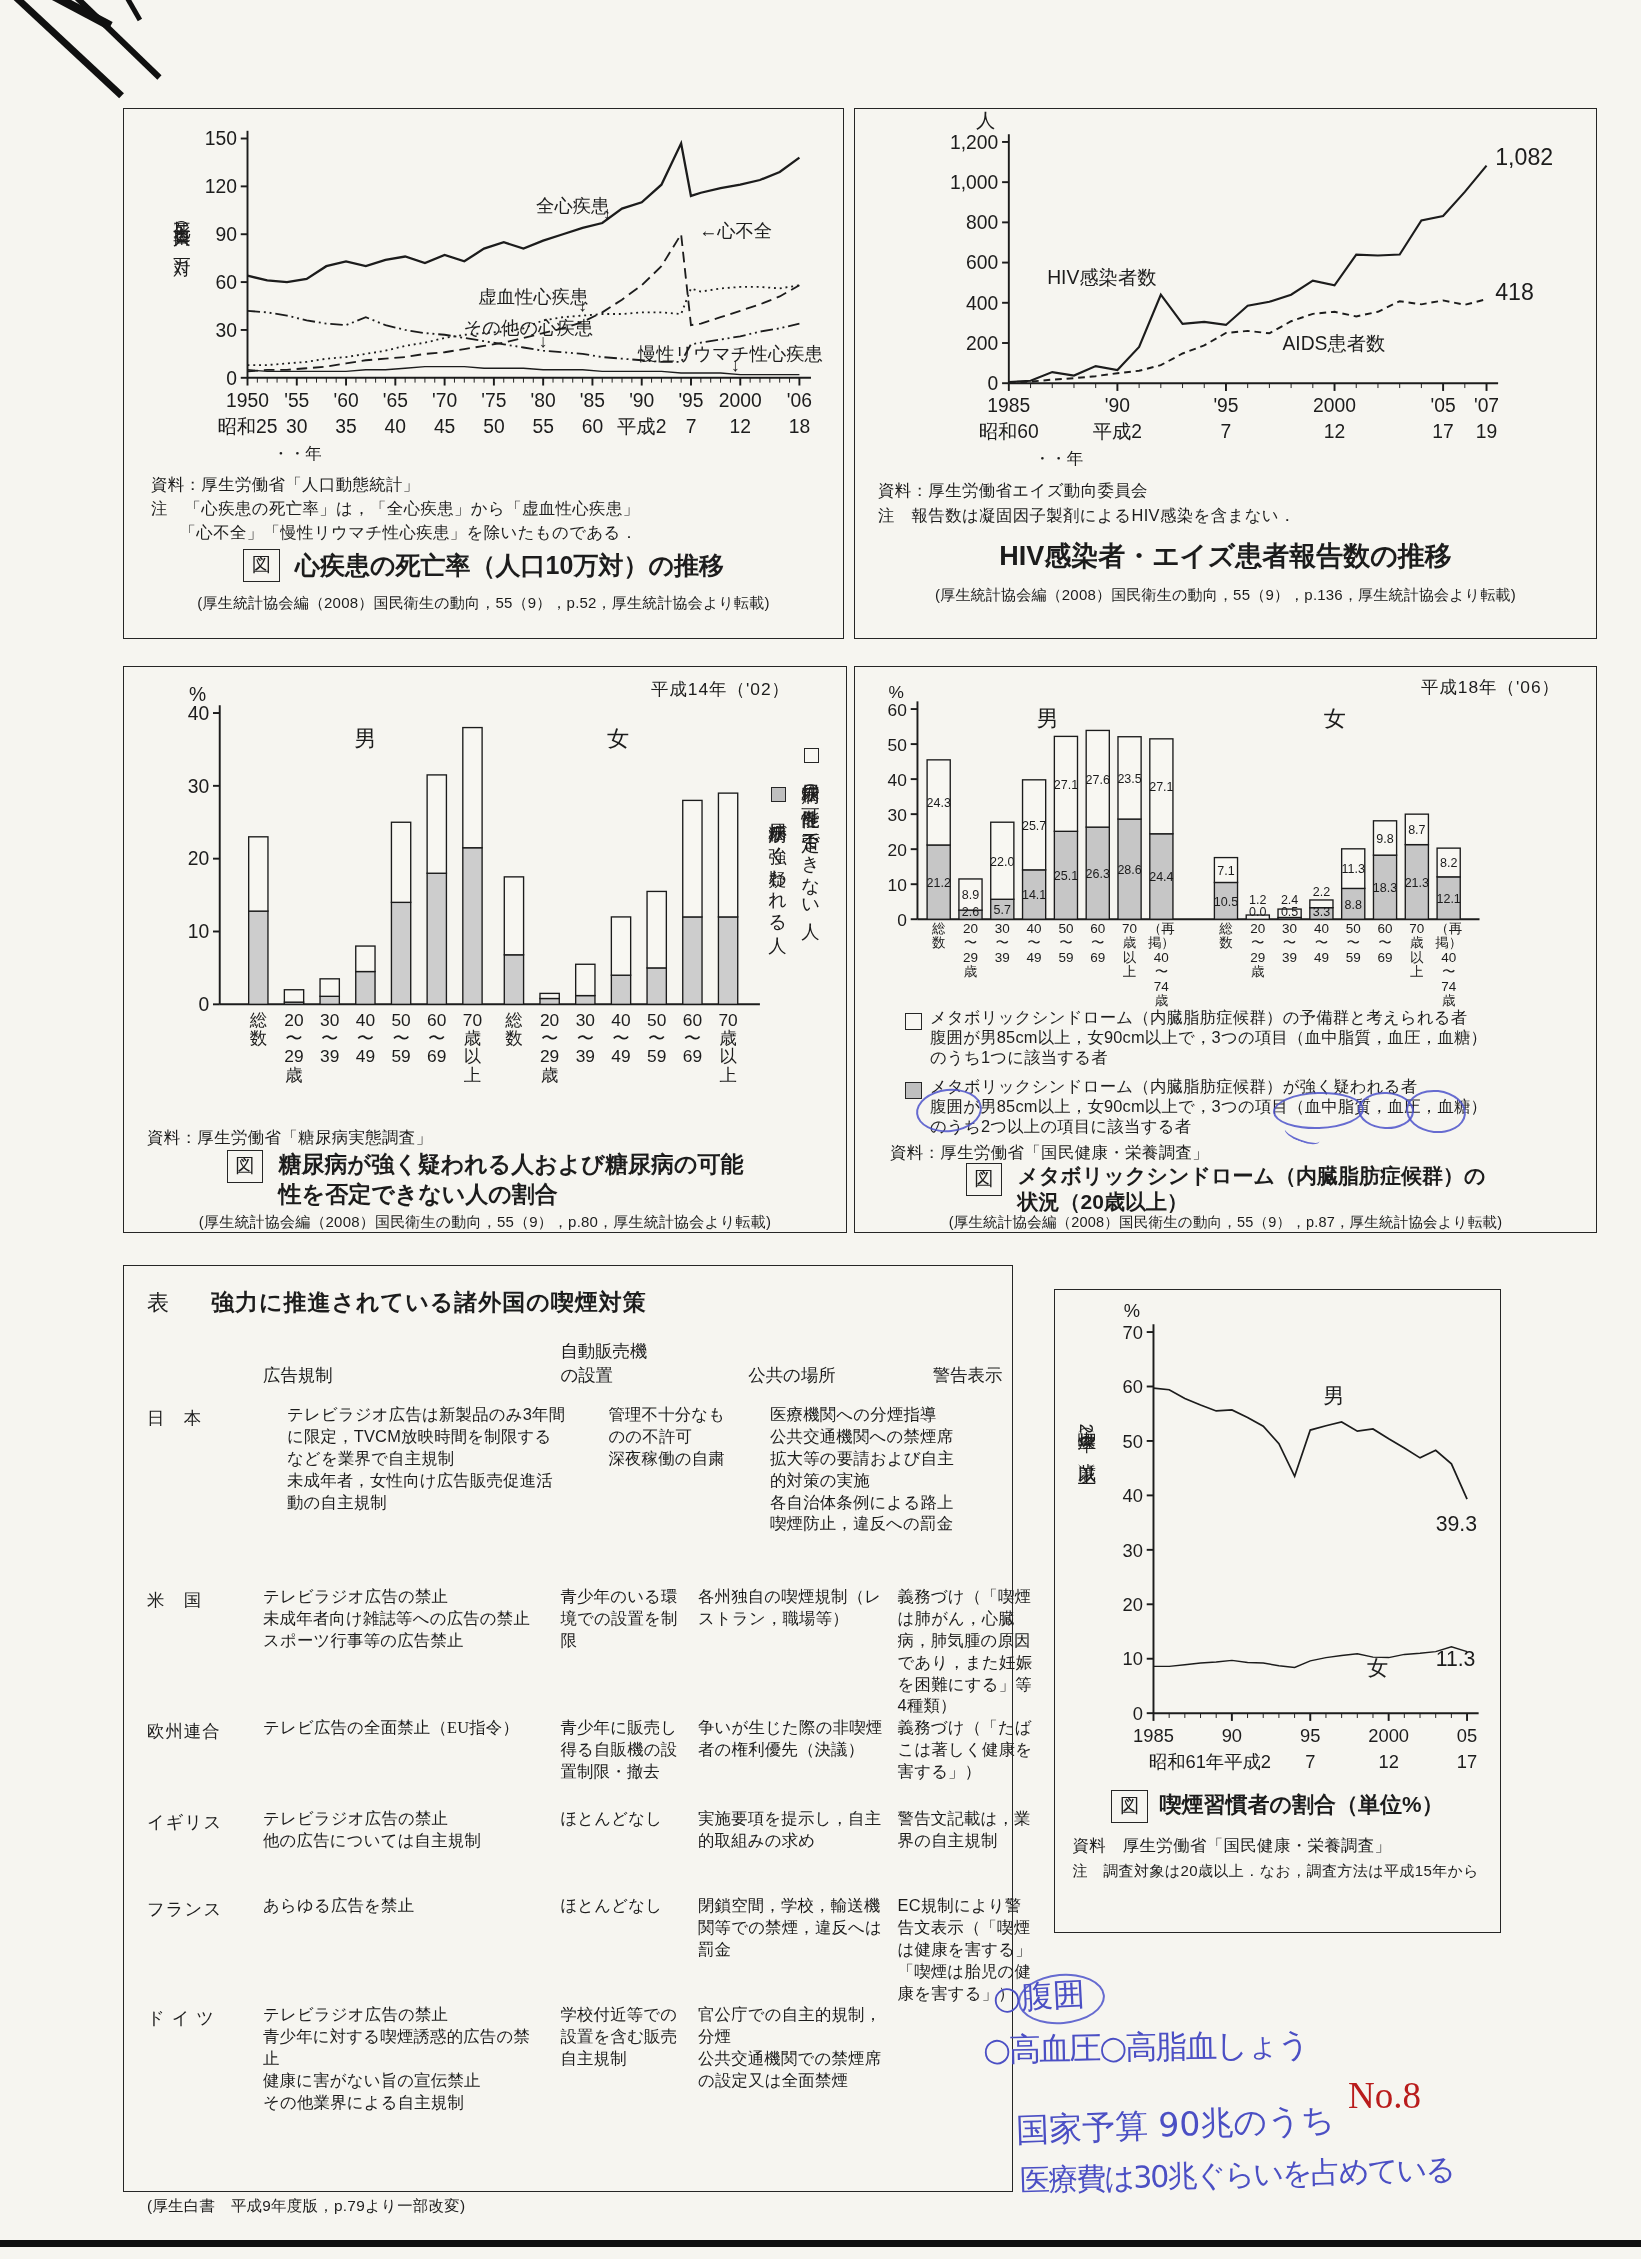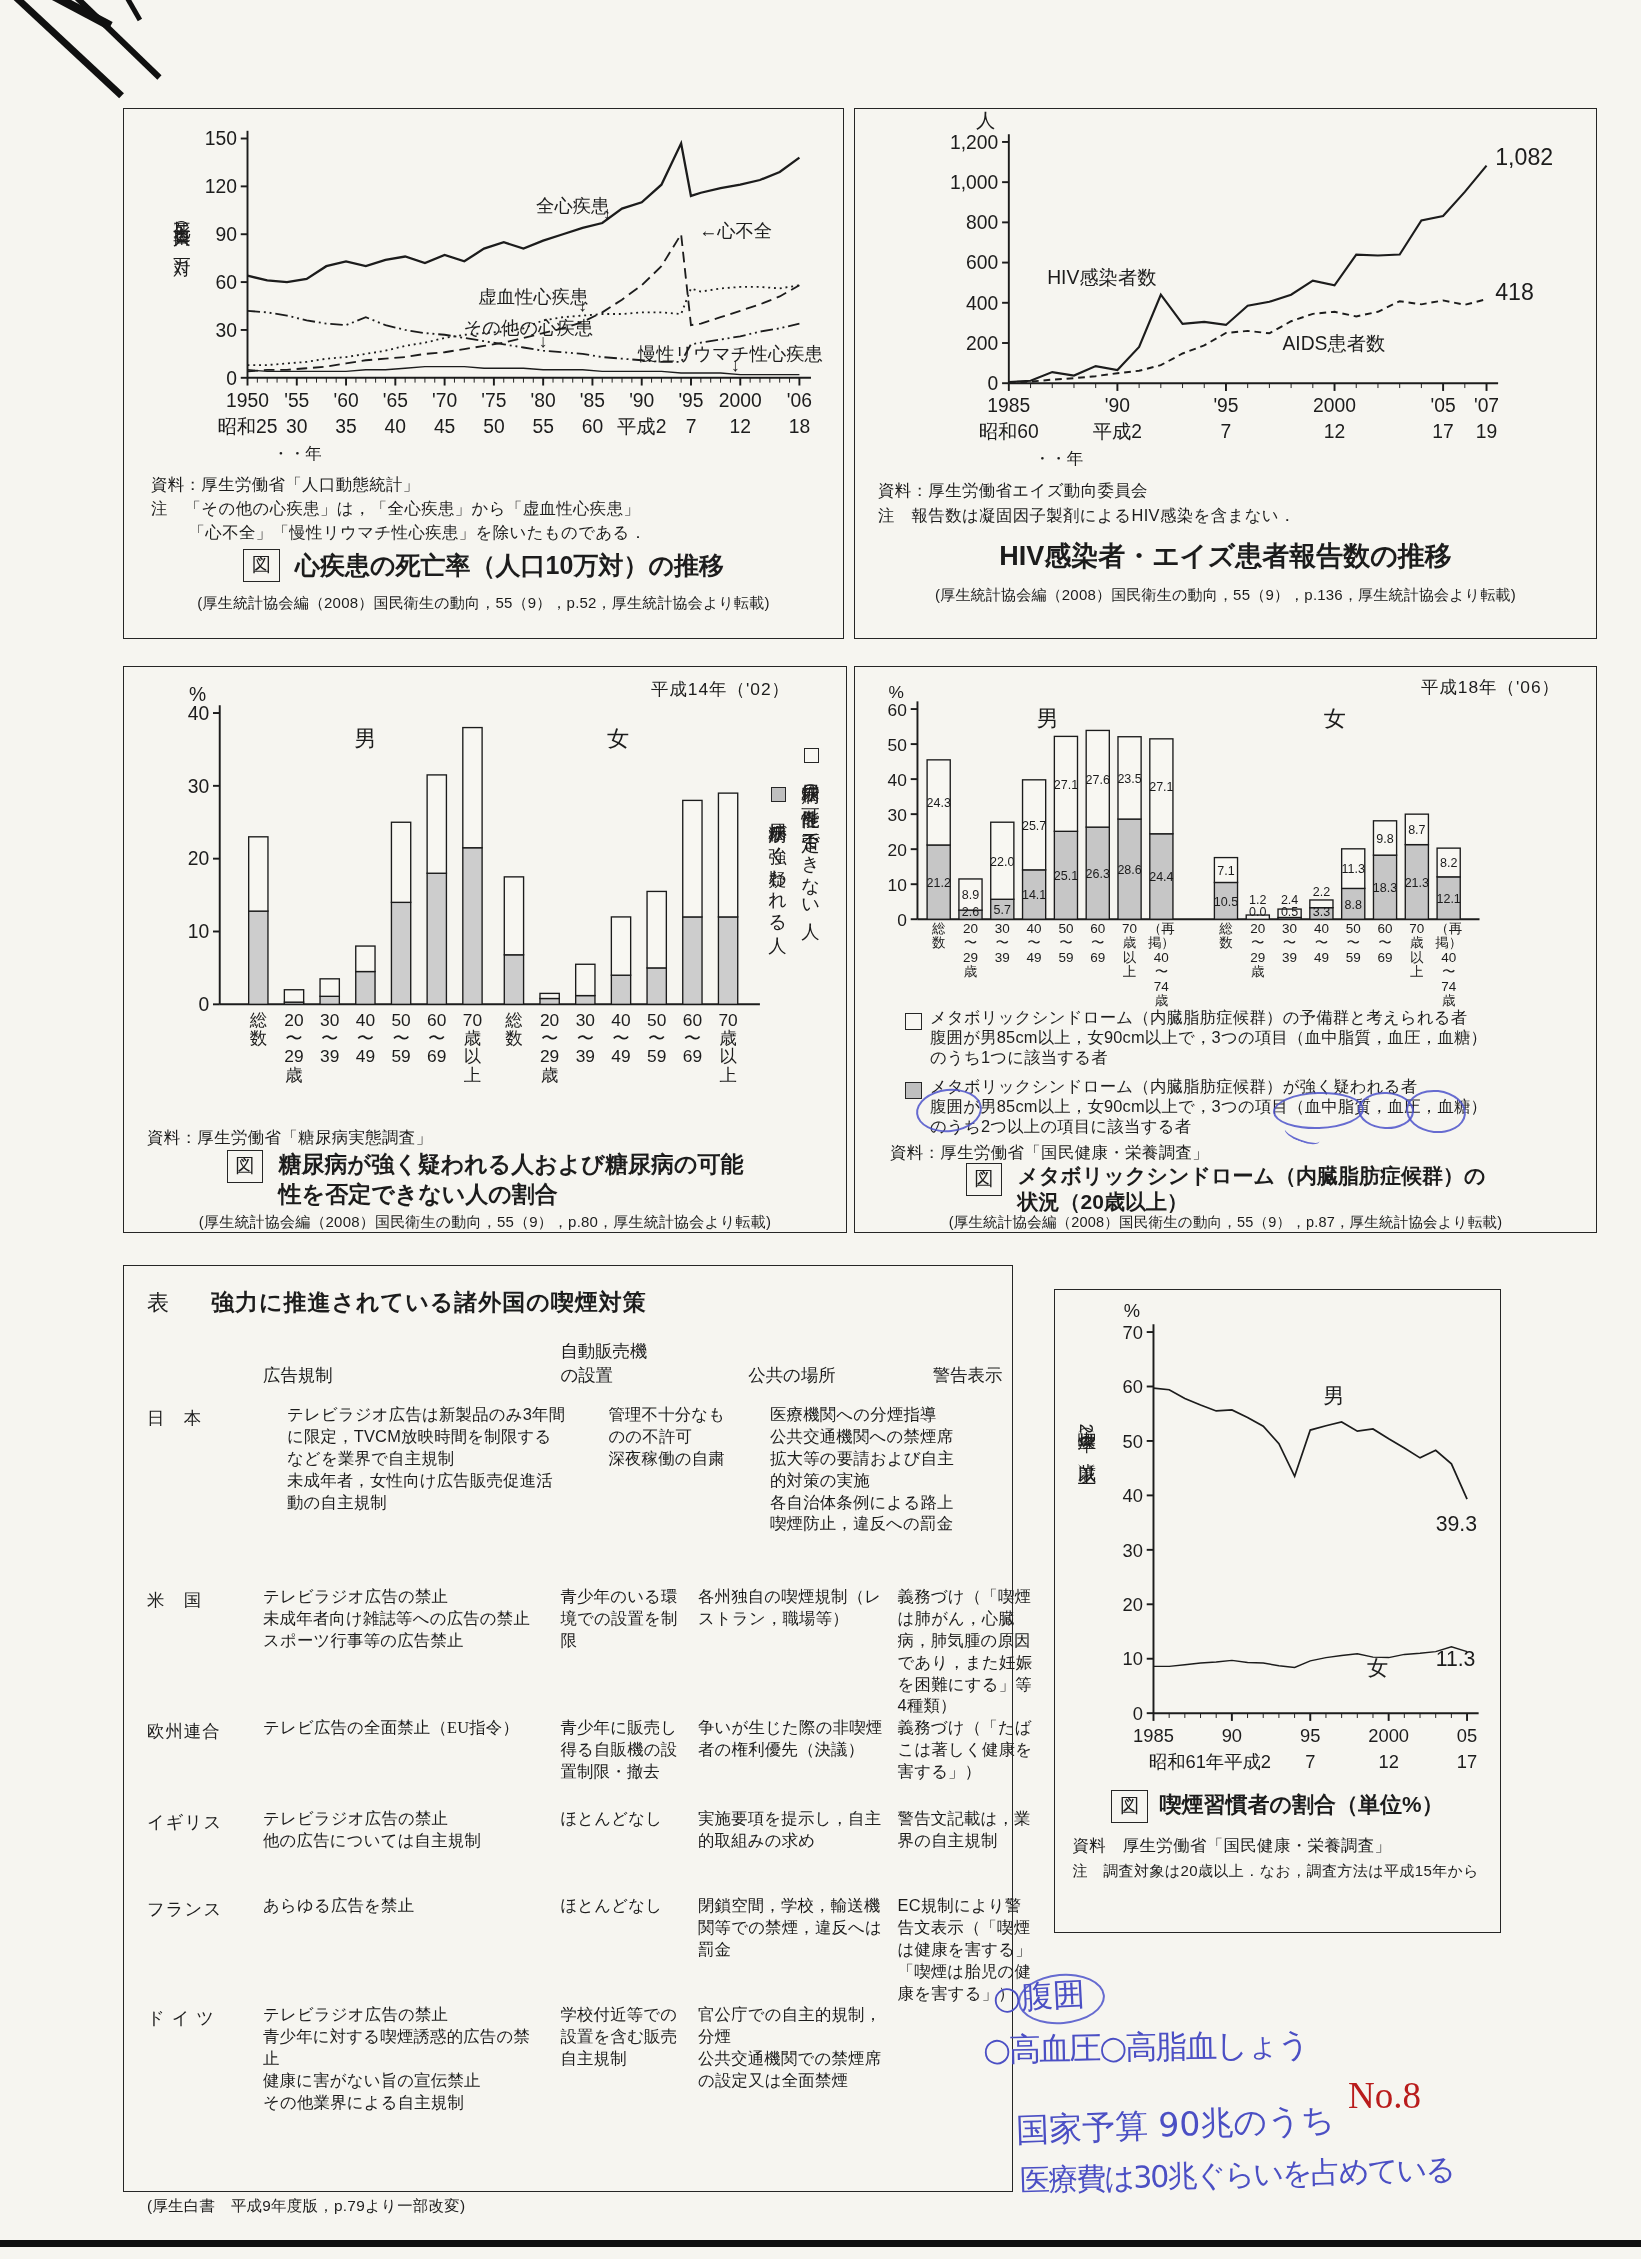--- a/index.html
+++ b/index.html
@@ -157,22 +157,22 @@
         <text x="424.2142857142857" y="194.29333333333332" font-size="19" text-anchor="middle" fill="#1c1c1c">虚血性心疾患</text>
         <text x="475.2857142857143" y="202.56" font-size="19" text-anchor="middle" fill="#1c1c1c">↓</text>
         <text x="595.8142857142852" y="126.50666666666666" font-size="19" text-anchor="start" fill="#1c1c1c">←心不全</text>
         <text x="419.10714285714283" y="226.53333333333333" font-size="19" text-anchor="middle" fill="#1c1c1c">その他の心疾患</text>
         <text x="434.42857142857144" y="239.76" font-size="19" text-anchor="middle" fill="#1c1c1c">↓</text>
         <text x="628.5" y="253.81333333333333" font-size="19" text-anchor="middle" fill="#1c1c1c">慢性リウマチ性心疾患</text>
         <text x="633.6071428571429" y="264.56" font-size="19" text-anchor="middle" fill="#1c1c1c">↓</text>
       </svg>
     <div class="vtext" style="left:46px;top:100px;font-size:17.4px;">死亡率（人口10万対）</div>
     <div class="nline" style="left:27px;top:365px;font-family:Liberation Mono, monospace;">資料：厚生労働省「人口動態統計」</div>
-    <div class="nline" style="left:27px;top:389px;">注　「その他の心疾患」は，「全心疾患」から「虚血性心疾患」</div>
-    <div class="nline" style="left:31px;top:413px;">　　「心不全」「慢性リウマチ性心疾患」を除いたものである．</div>
+    <div class="nline" style="left:27px;top:389px;">注　「心疾患の死亡率」は，「全心疾患」から「虚血性心疾患」</div>
+    <div class="nline" style="left:22px;top:413px;">　　「心不全」「慢性リウマチ性心疾患」を除いたものである．</div>
     <div class="titlewrap" style="top:440px;">
       <span class="figbox">図</span>
       <span class="ftitle" style="font-size:25px;">心疾患の死亡率（人口10万対）の推移</span>
     </div>
     <div class="cite" style="top:485px;">(厚生統計協会編（2008）国民衛生の動向，55（9），p.52，厚生統計協会より転載)</div>
   </div>
 
   <div class="box" id="box-hiv" style="left:854px;top:108px;width:741px;height:529px;">
     <svg id="c-hiv" width="732" height="359" style="left:3.9px;top:3.9px;" viewBox="0 0 758 372">
         <line x1="155" y1="22" x2="155" y2="280" stroke="#1c1c1c" stroke-width="2"></line>

